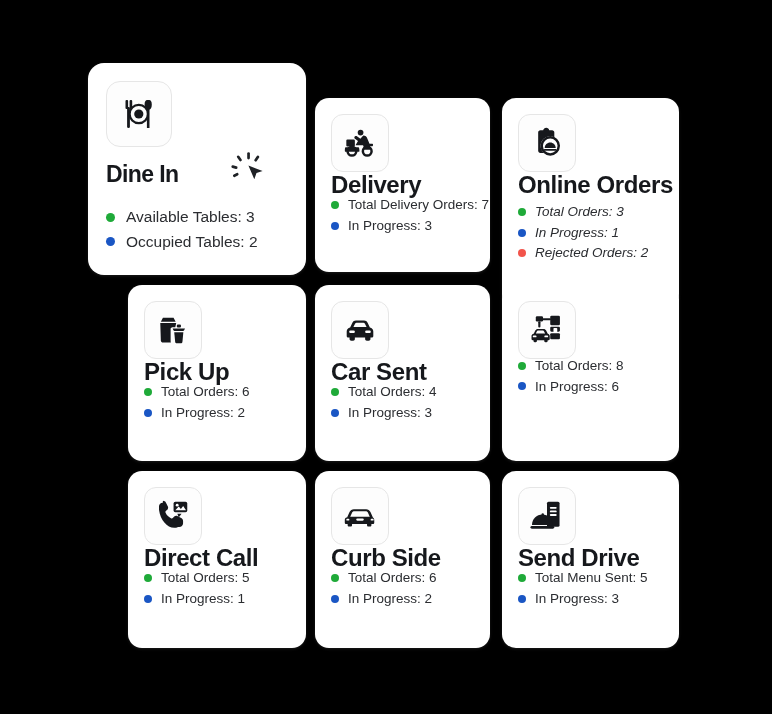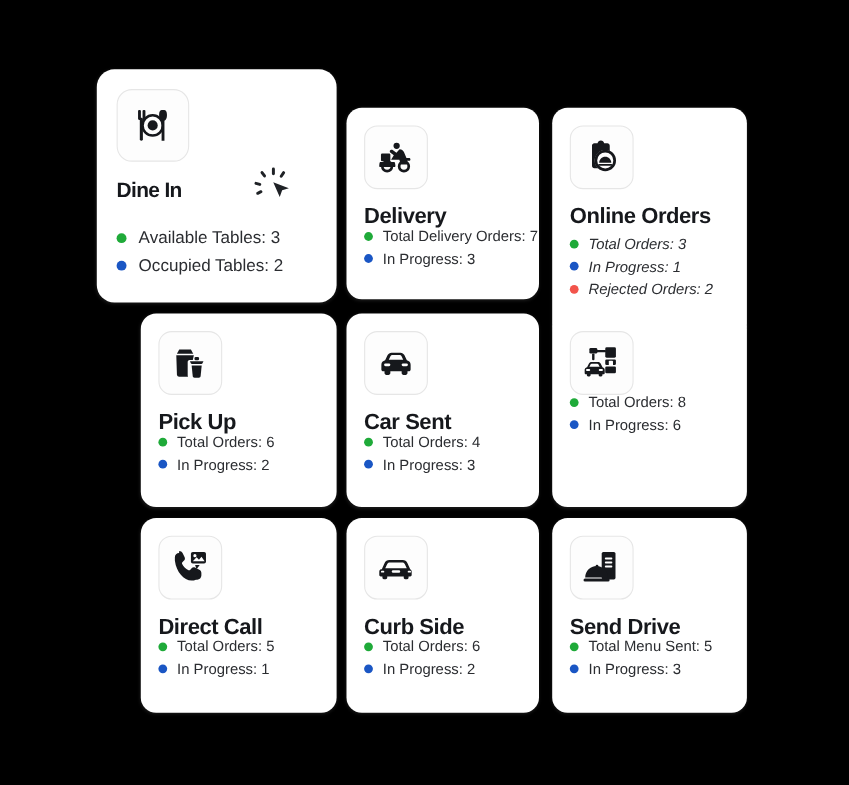--- a/index.html
+++ b/index.html
@@ -51,30 +51,29 @@
   }
   .card.featured .icon-tile {
     width: 66px;
     height: 66px;
     border-radius: 14px;
   }
   .icon-tile svg { display: block; }
 
   
   .card-title {
-    font-size: 20px;
+    font-size: 24px;
     font-weight: bold;
     color: #16181c;
     letter-spacing: -0.4px;
-    margin-top: 14px;
     line-height: 1.1;
     white-space: nowrap;
   }
   .card.featured .card-title {
-    font-size: 19px;
+    font-size: 23px;
     letter-spacing: -0.6px;
     margin-top: 15px;
   }
 
   
   .title-row {
     display: flex;
     align-items: center;
     justify-content: space-between;
   }

